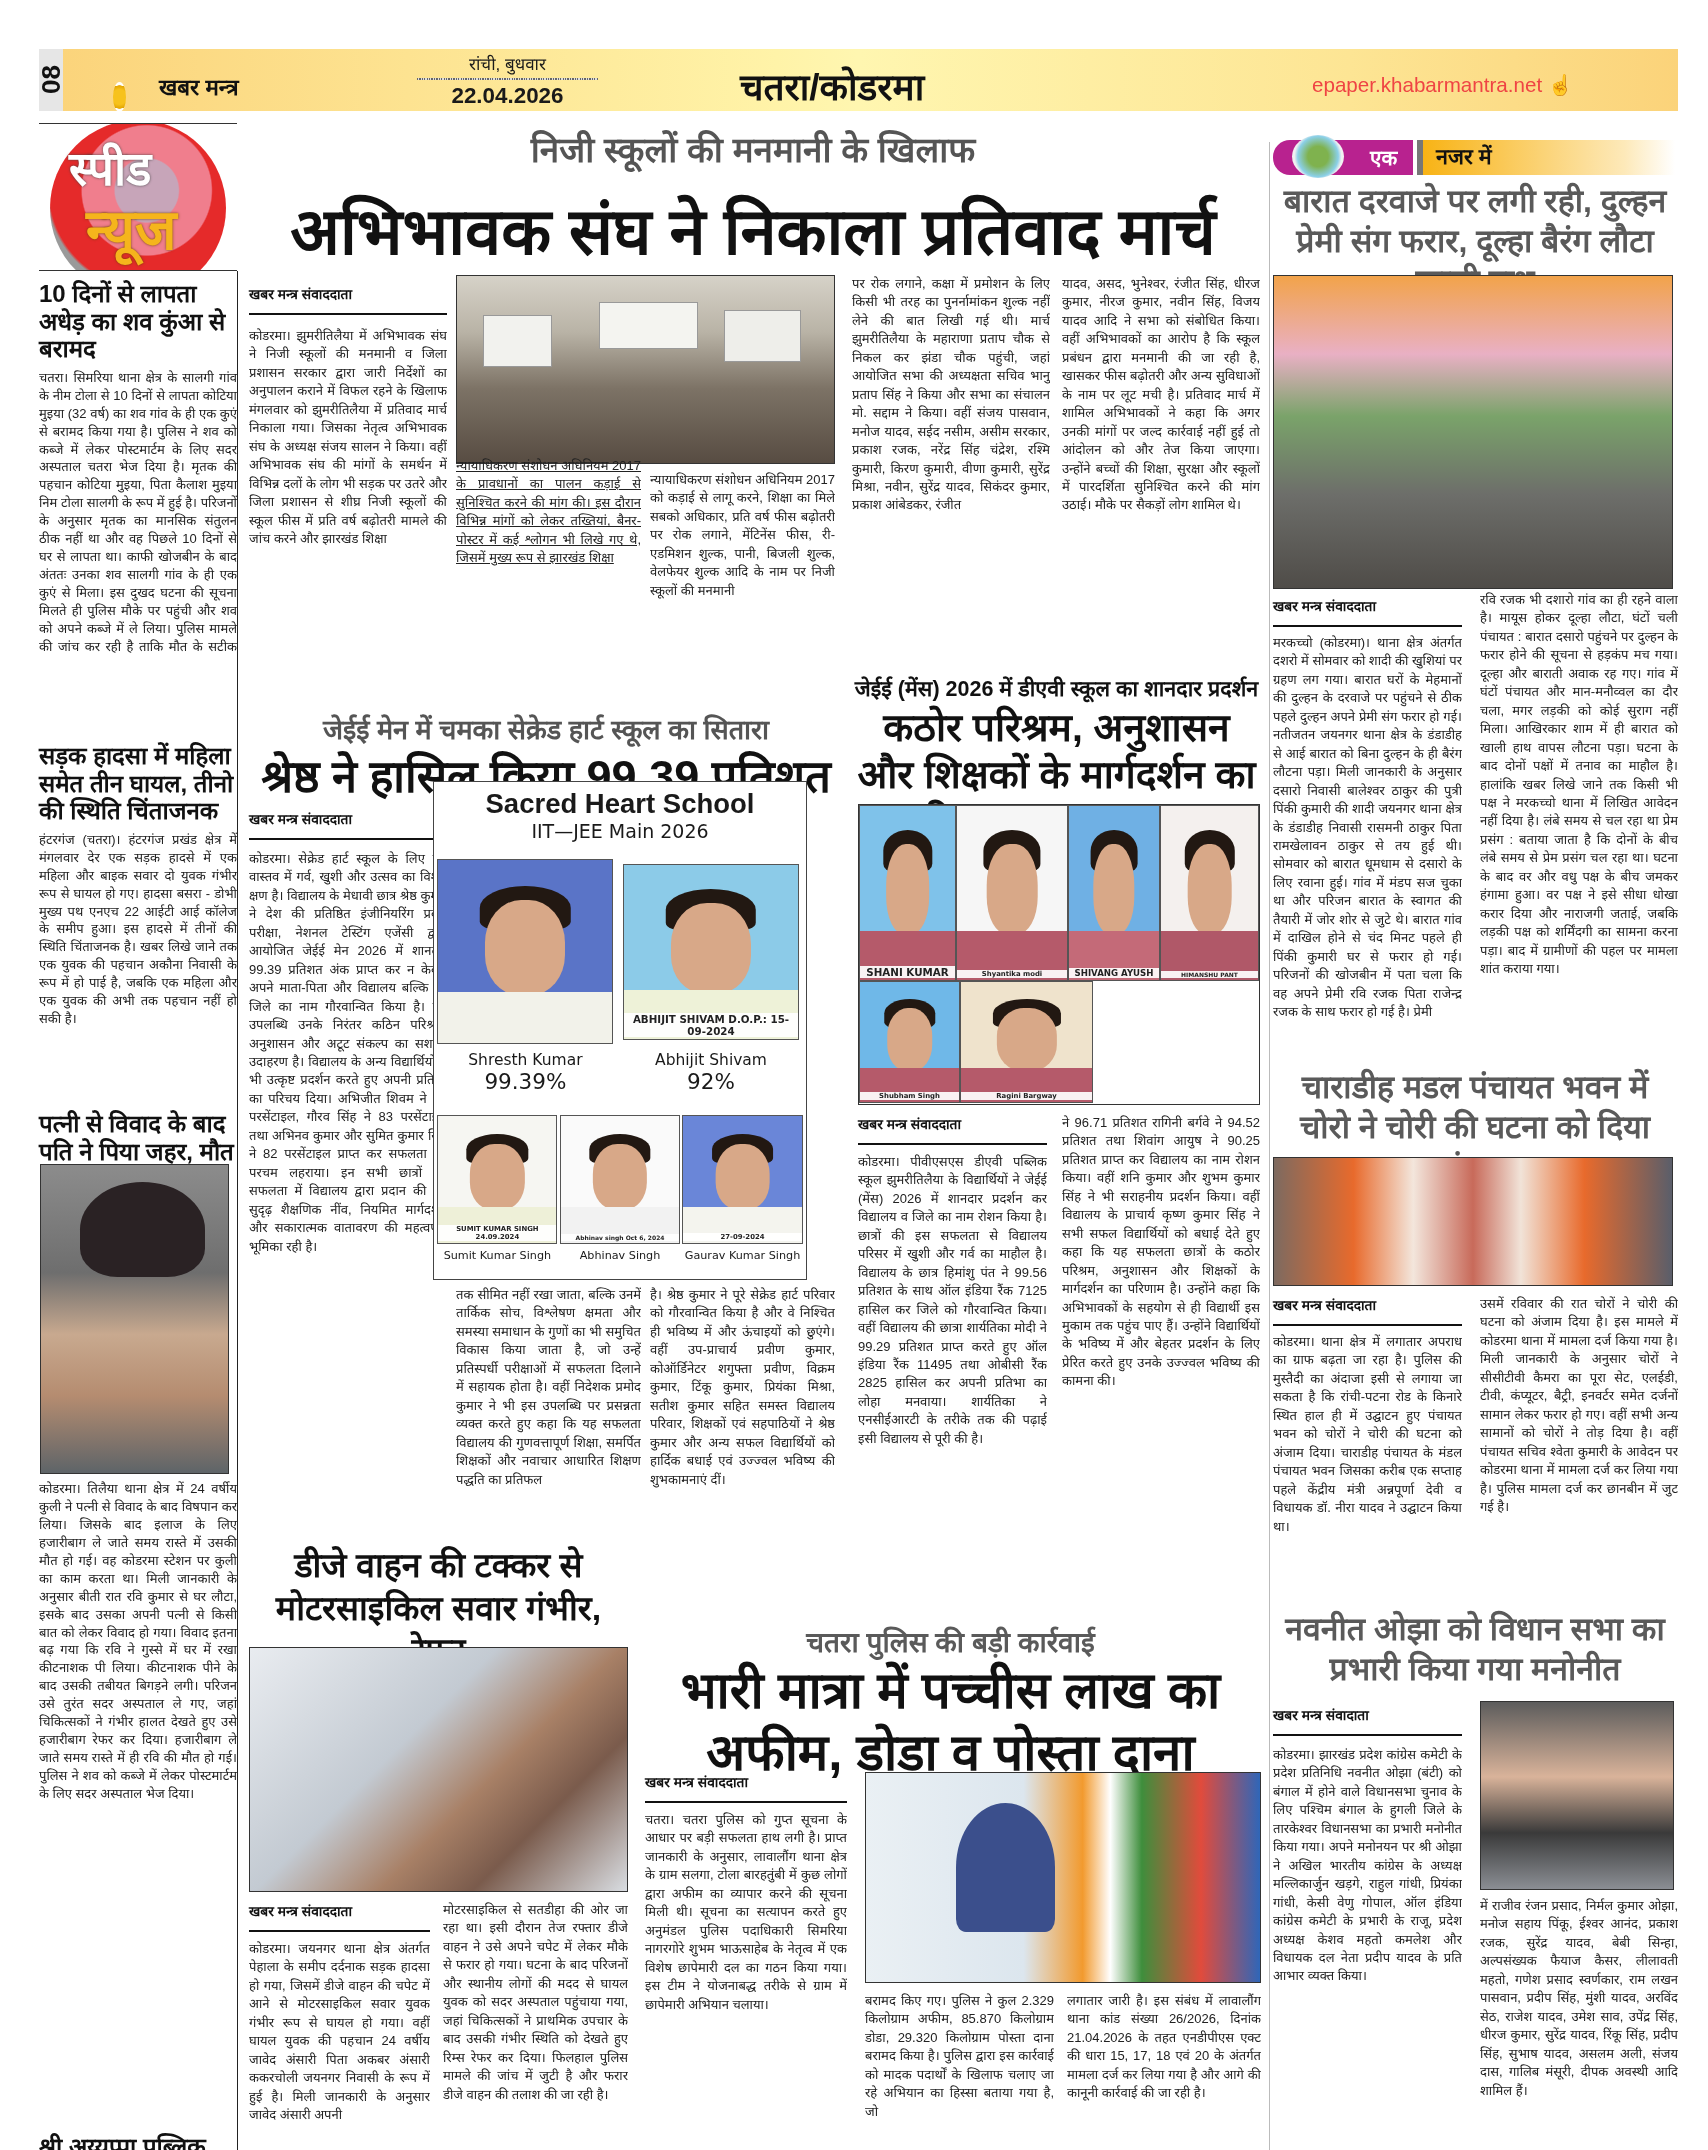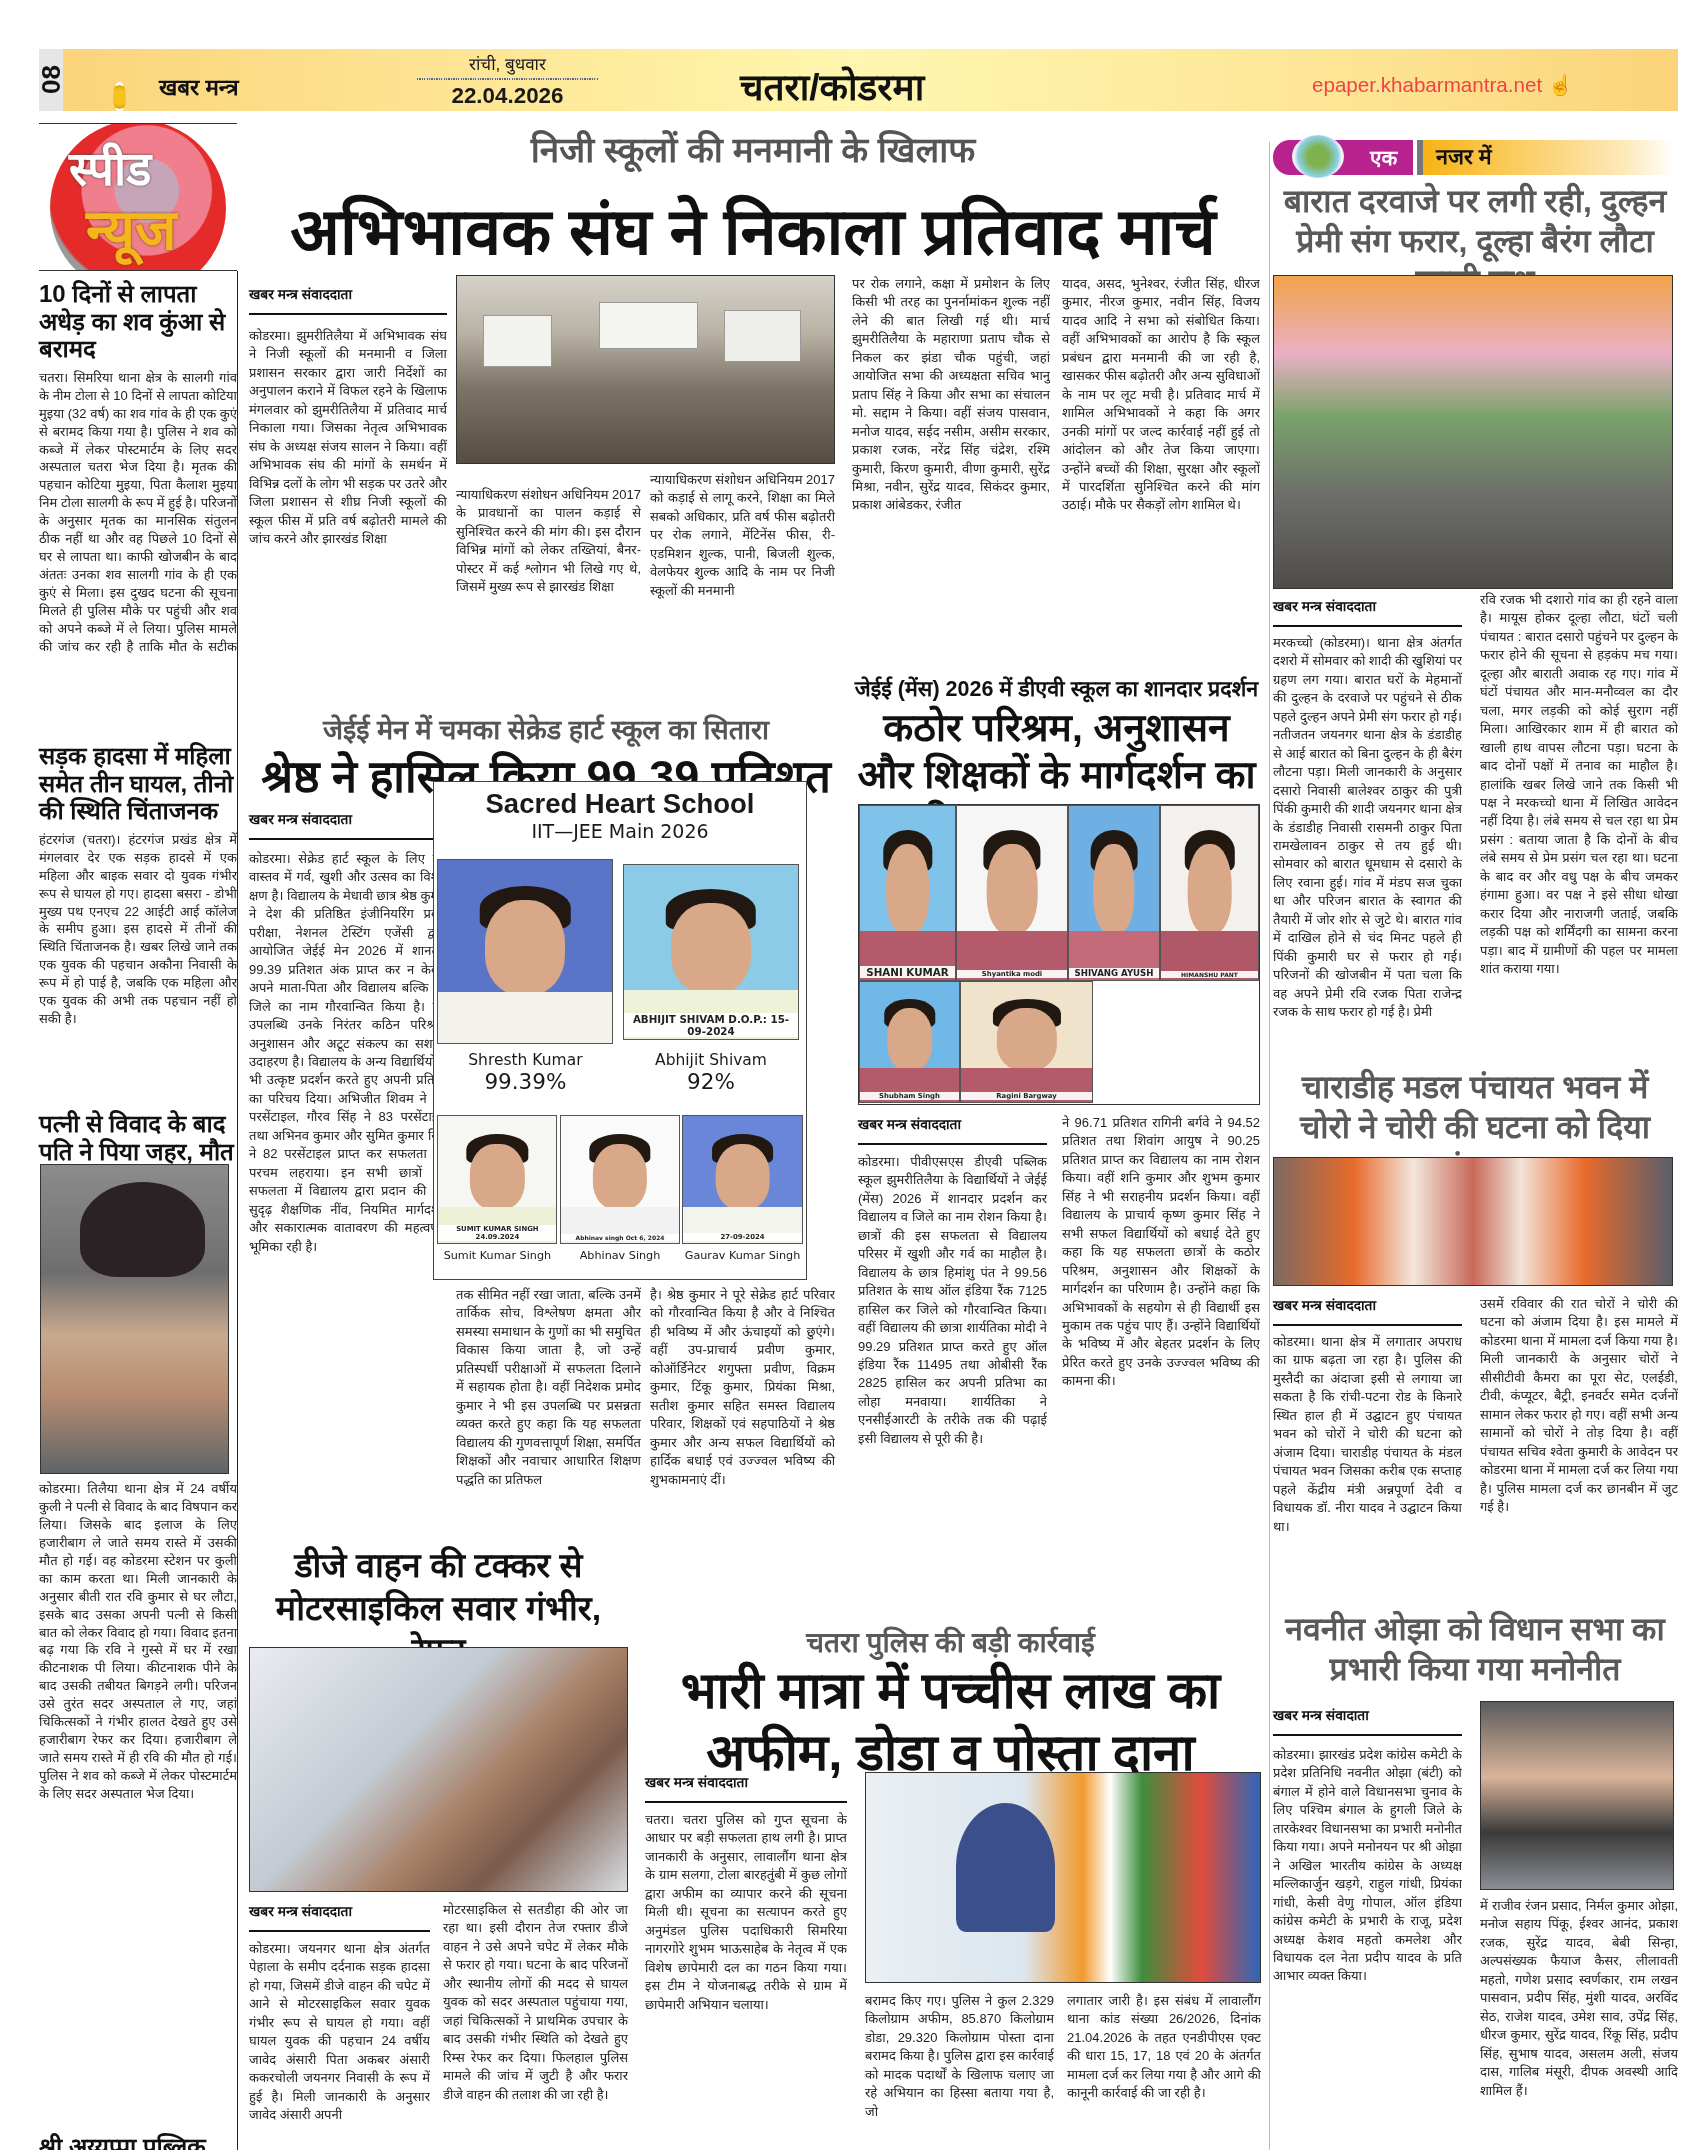--- a/index.html
+++ b/index.html
@@ -120,21 +120,21 @@
 <div style="position:absolute; left:249px; top:284px; width:198px;">
   <div class="byline">खबर मन्त्र संवाददाता</div>
 </div>
 <div class="col" style="left:249px; top:327px; width:198px; height:383px;">कोडरमा। झुमरीतिलैया में अभिभावक संघ ने निजी स्कूलों की मनमानी व जिला प्रशासन सरकार द्वारा जारी निर्देशों का अनुपालन कराने में विफल रहने के खिलाफ मंगलवार को झुमरीतिलैया में प्रतिवाद मार्च निकाला गया। जिसका नेतृत्व अभिभावक संघ के अध्यक्ष संजय सालन ने किया। वहीं अभिभावक संघ की मांगों के समर्थन में विभिन्न दलों के लोग भी सड़क पर उतरे और जिला प्रशासन से शीघ्र निजी स्कूलों की स्कूल फीस में प्रति वर्ष बढ़ोतरी मामले की जांच करने और झारखंड शिक्षा</div>
 
 <div class="photo" style="left:456px; top:275px; width:379px; height:189px; background:linear-gradient(180deg,#d6d2c8 0%,#b9b3a6 30%,#7d7366 60%,#574c42 100%);">
   <div style="position:absolute; left:26px; top:39px; width:69px; height:52px; background:#f2f2ee; border:0.9px solid #999;"></div>
   <div style="position:absolute; left:142px; top:26px; width:99px; height:47px; background:#f4f4f0; border:0.9px solid #999;"></div>
   <div style="position:absolute; left:267px; top:34px; width:77px; height:52px; background:#eeeeea; border:0.9px solid #999;"></div>
 </div>
-<div class="col" style="left:456px; top:486px; width:185px; height:241px;">न्यायाधिकरण संशोधन अधिनियम 2017 के प्रावधानों का पालन कड़ाई से सुनिश्चित करने की मांग की। इस दौरान विभिन्न मांगों को लेकर तख्तियां, बैनर-पोस्टर में कई श्लोगन भी लिखे गए थे, जिसमें मुख्य रूप से झारखंड शिक्षा</div>
+<div class="col" style="left:456px; top:457px; width:185px; height:241px;text-decoration:underline;">न्यायाधिकरण संशोधन अधिनियम 2017 के प्रावधानों का पालन कड़ाई से सुनिश्चित करने की मांग की। इस दौरान विभिन्न मांगों को लेकर तख्तियां, बैनर-पोस्टर में कई श्लोगन भी लिखे गए थे, जिसमें मुख्य रूप से झारखंड शिक्षा</div>
 <div class="col" style="left:650px; top:471px; width:185px; height:241px;">न्यायाधिकरण संशोधन अधिनियम 2017 को कड़ाई से लागू करने, शिक्षा का मिले सबको अधिकार, प्रति वर्ष फीस बढ़ोतरी पर रोक लगाने, मेंटिनेंस फीस, री-एडमिशन शुल्क, पानी, बिजली शुल्क, वेलफेयर शुल्क आदि के नाम पर निजी स्कूलों की मनमानी</div>
 <div class="col" style="left:852px; top:275px; width:198px; height:396px;">पर रोक लगाने, कक्षा में प्रमोशन के लिए किसी भी तरह का पुनर्नामांकन शुल्क नहीं लेने की बात लिखी गई थी। मार्च झुमरीतिलैया के महाराणा प्रताप चौक से निकल कर झंडा चौक पहुंची, जहां आयोजित सभा की अध्यक्षता सचिव भानु प्रताप सिंह ने किया और सभा का संचालन मो. सद्दाम ने किया। वहीं संजय पासवान, मनोज यादव, सईद नसीम, असीम सरकार, प्रकाश रजक, नरेंद्र सिंह चंद्रेश, रश्मि कुमारी, किरण कुमारी, वीणा कुमारी, सुरेंद्र मिश्रा, नवीन, सुरेंद्र यादव, सिकंदर कुमार, प्रकाश आंबेडकर, रंजीत</div>
 <div class="col" style="left:1062px; top:275px; width:198px; height:396px;">यादव, असद, भुनेश्वर, रंजीत सिंह, धीरज कुमार, नीरज कुमार, नवीन सिंह, विजय यादव आदि ने सभा को संबोधित किया। वहीं अभिभावकों का आरोप है कि स्कूल प्रबंधन द्वारा मनमानी की जा रही है, खासकर फीस बढ़ोतरी और अन्य सुविधाओं के नाम पर लूट मची है। प्रतिवाद मार्च में शामिल अभिभावकों ने कहा कि अगर उनकी मांगों पर जल्द कार्रवाई नहीं हुई तो आंदोलन को और तेज किया जाएगा। उन्होंने बच्चों की शिक्षा, सुरक्षा और स्कूलों में पारदर्शिता सुनिश्चित करने की मांग उठाई। मौके पर सैकड़ों लोग शामिल थे।</div>
 
 <div class="kicker" style="left:249px; top:710px; width:594px; font-size:27px; color:#555;">जेईई मेन में चमका सेक्रेड हार्ट स्कूल का सितारा</div>
 <div class="mainhead" style="left:249px; top:744px; width:594px; font-size:45px;">श्रेष्ठ ने हासिल किया 99.39 प्रतिशत</div>
 
 <div style="position:absolute; left:249px; top:809px; width:198px;">
   <div class="byline">खबर मन्त्र संवाददाता</div>
 </div>

